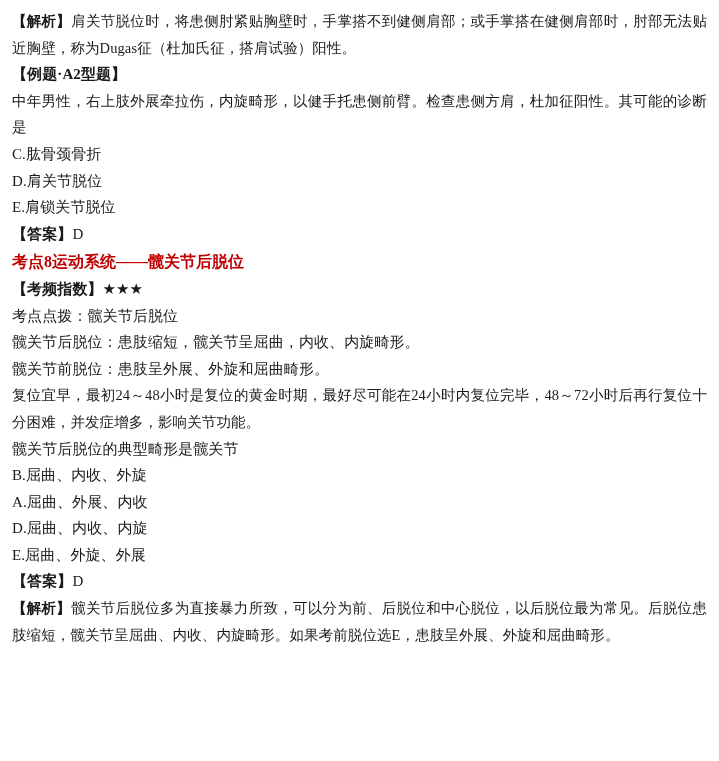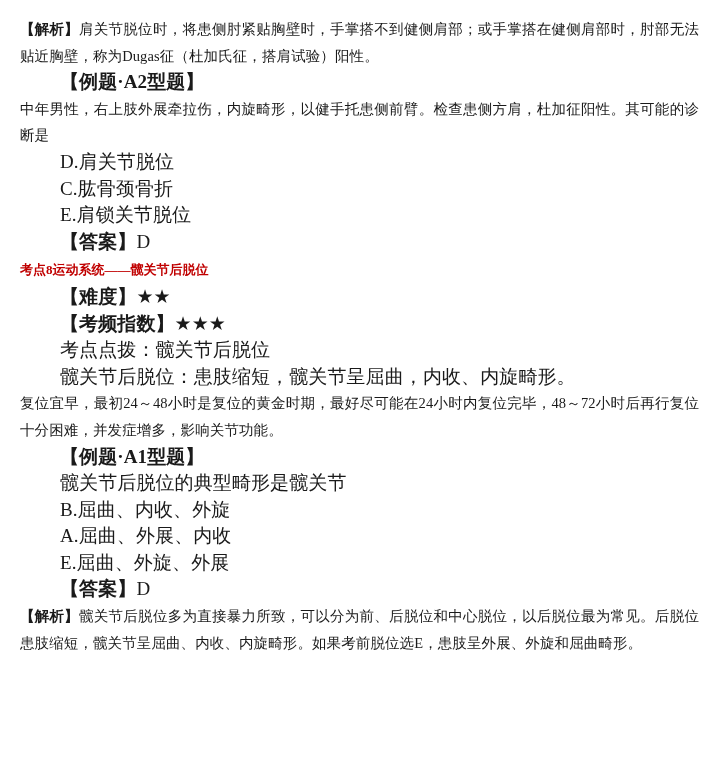--- a/index.html
+++ b/index.html
@@ -11,94 +11,93 @@
     width: 719px;
     height: 761px;
     font-family: "Liberation Serif", "DejaVu Serif", serif;
     color: #1a1a1a;
     overflow: hidden;
   }
   .page {
     position: relative;
     width: 719px;
     height: 761px;
-    padding: 12px;
+    padding: 4px;
     box-sizing: border-box;
   }
   .content {
     padding: 4px 8px 0 8px;
   }
   .line {
-    font-size: 19px;
+    font-size: 15px;
     line-height: 26.6px;
     white-space: pre-wrap;
     word-break: break-all;
     letter-spacing: 0.1px;
-    margin-left: 40px;
   }
   .para {
     font-size: 14.5px;
     line-height: 26.6px;
     white-space: pre-wrap;
     word-break: break-all;
     letter-spacing: 0.1px;
     text-align: justify;
   }
   .label {
     font-weight: bold;
   }
   .heading-red {
     color: #c00000;
     font-weight: bold;
-    font-size: 13px;
+    font-size: 16px;
     line-height: 26.6px;
     margin-top: 2px;
   }
   .stars {
     letter-spacing: 0px;
   }
 </style>
 </head>
 <body>
 
 <div class="page">
   <div class="content">
 
     <div class="para"><span class="label">【解析】</span><span>肩关节脱位时，将患侧肘紧贴胸壁时，手掌搭不到健侧肩部；或手掌搭在健侧肩部时，肘部无法贴近胸壁，称为Dugas征（杜加氏征，搭肩试验）阳性。</span></div>
 
     <div class="line"><span class="label">【例题·A2型题】</span></div>
 
     <div class="para"><span>中年男性，右上肢外展牵拉伤，内旋畸形，以健手托患侧前臂。检查患侧方肩，杜加征阳性。其可能的诊断是</span></div>
 
+    <div class="line"><span>C.肱骨颈骨折</span></div>
     <div class="line"><span>D.肩关节脱位</span></div>
-    <div class="line"><span>C.肱骨颈骨折</span></div>
     <div class="line"><span>E.肩锁关节脱位</span></div>
 
     <div class="line"><span class="label">【答案】</span><span>D</span></div>
 
 
     <div class="heading-red">考点8运动系统——髋关节后脱位</div>
 
-    <div class="line"><span class="label">【难度】</span><span class="stars">★★</span></div>
 
     <div class="line"><span class="label">【考频指数】</span><span class="stars">★★★</span></div>
 
     <div class="line"><span>考点点拨：髋关节后脱位</span></div>
 
     <div class="line"><span>髋关节后脱位：患肢缩短，髋关节呈屈曲，内收、内旋畸形。</span></div>
 
+    <div class="line"><span>髋关节前脱位：患肢呈外展、外旋和屈曲畸形。</span></div>
 
     <div class="para"><span>复位宜早，最初24～48小时是复位的黄金时期，最好尽可能在24小时内复位完毕，48～72小时后再行复位十分困难，并发症增多，影响关节功能。</span></div>
 
-    <div class="line"><span class="label">【例题·A1型题】</span></div>
 
     <div class="line"><span>髋关节后脱位的典型畸形是髋关节</span></div>
 
     <div class="line"><span>B.屈曲、内收、外旋</span></div>
     <div class="line"><span>A.屈曲、外展、内收</span></div>
+    <div class="line"><span>D.屈曲、内收、内旋</span></div>
     <div class="line"><span>E.屈曲、外旋、外展</span></div>
 
     <div class="line"><span class="label">【答案】</span><span>D</span></div>
 
     <div class="para"><span class="label">【解析】</span><span>髋关节后脱位多为直接暴力所致，可以分为前、后脱位和中心脱位，以后脱位最为常见。后脱位患肢缩短，髋关节呈屈曲、内收、内旋畸形。如果考前脱位选E，患肢呈外展、外旋和屈曲畸形。</span></div>
 
   </div>
 </div>
 
 </body></html>

